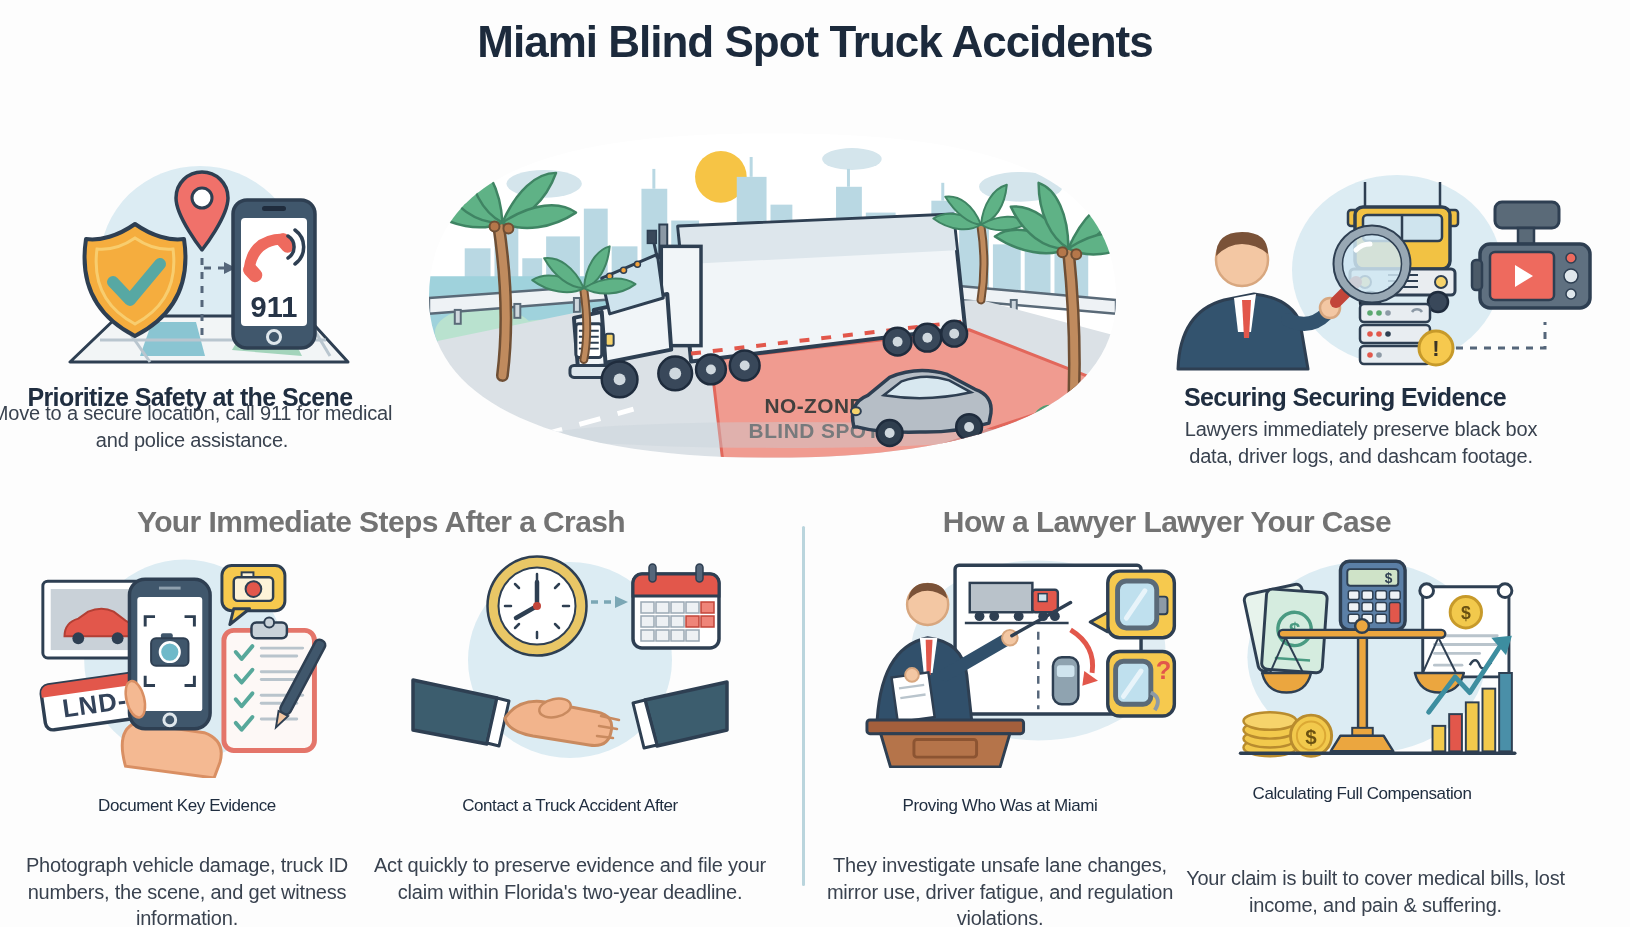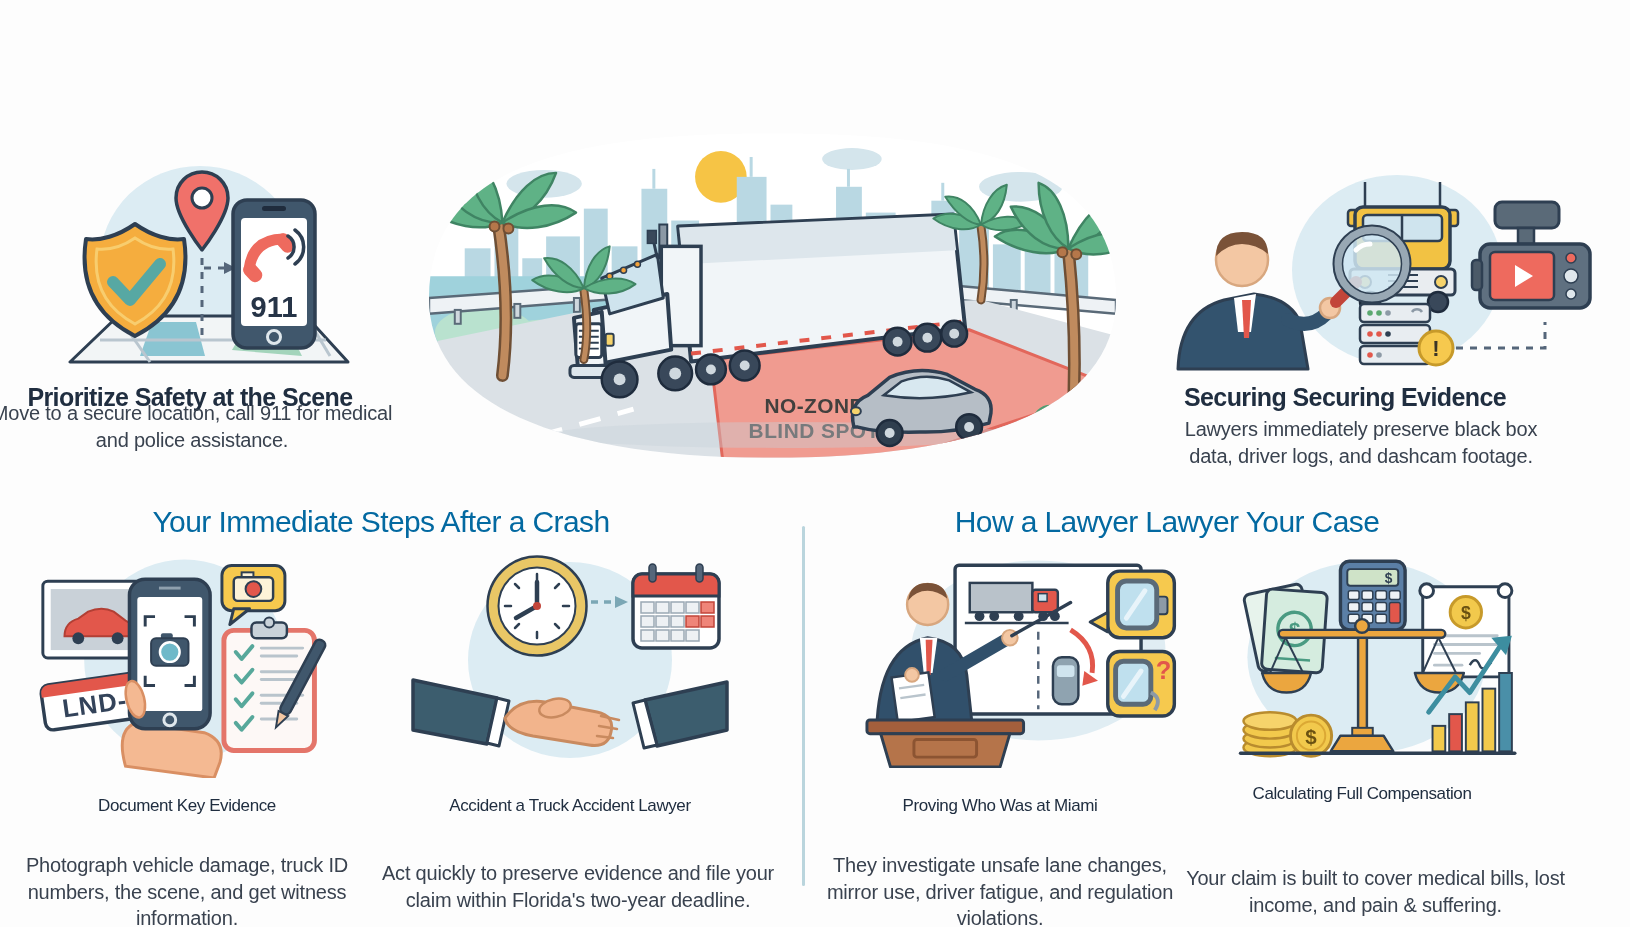--- a/index.html
+++ b/index.html
@@ -8,32 +8,33 @@
     background:#fdfdfd;color:#1f2c3d;
     font-family:"Liberation Sans",sans-serif;
   }
   .abs{position:absolute}
   .center{text-align:center}
   .title{
     left:0;right:0;top:16px;text-align:center;
     font-size:44px;font-weight:800;line-height:1.17;letter-spacing:-1px;color:#1c2a3c;
   }
   .h-top{font-size:25px;font-weight:800;letter-spacing:-0.6px;color:#202e40;white-space:nowrap}
-  .h-mid{font-size:30px;font-weight:400;letter-spacing:-0.6px;color:#0369a1;white-space:nowrap}
+  .h-mid{font-size:30px;font-weight:700;letter-spacing:-0.6px;color:#737373;white-space:nowrap}
   .h-step{font-size:17px;font-weight:400;letter-spacing:-0.4px;color:#202e40;line-height:1.22}
   .nowrap{white-space:nowrap}
   .body-text{font-size:20px;letter-spacing:-0.2px;color:#39424f;line-height:1.33}
   .divider{width:3px;background:#bad5dd;border-radius:2px}
   svg{display:block}
   svg text{font-family:"Liberation Sans",sans-serif}
 </style>
 </head>
 <body>
 
 <header class="abs title">
+  <div>Miami Blind Spot Truck Accidents</div>
 </header>
 
 <svg class="abs" style="left:0;top:150px" width="400" height="230" viewBox="0 0 400 230">
   <ellipse cx="200" cy="112" rx="100" ry="96" fill="#dcecf3"></ellipse>
   <g>
     <polygon points="70,212 348,212 306,166 118,166" fill="#f2f5f6" stroke="#2e3f52" stroke-width="3" stroke-linejoin="round"></polygon>
     <polygon points="140,206 205,206 196,172 152,172" fill="#6fb9c9" opacity="0.8"></polygon>
     <polygon points="232,200 302,206 288,178 246,176" fill="#8fccac" opacity="0.8"></polygon>
     <polyline points="118,166 150,212" stroke="#b9c6cf" stroke-width="3" fill="none"></polyline>
     <polyline points="306,166 330,206" stroke="#b9c6cf" stroke-width="3" fill="none"></polyline>
@@ -444,22 +445,22 @@
     <polygon points="240,168 228,171 239,216 252,213" fill="#ffffff" stroke="#2e3f52" stroke-width="3" stroke-linejoin="round"></polygon>
     <path d="M100 186 q14 -20 40 -16 l52 10 q18 4 14 20 q-3 16 -22 13 l-56 -9 q-26 -5 -28 -18 z" fill="#f2b48c" stroke="#c98a5f" stroke-width="3" stroke-linejoin="round"></path>
     <ellipse cx="150" cy="176" rx="16" ry="9" transform="rotate(-12 150 176)" fill="#f2b48c" stroke="#c98a5f" stroke-width="2.5"></ellipse>
     <g stroke="#c98a5f" stroke-width="2.5" stroke-linecap="round">
       <line x1="196" y1="184" x2="214" y2="188"></line>
         <line x1="194" y1="194" x2="212" y2="197"></line>
         <line x1="192" y1="204" x2="208" y2="206"></line>
     </g>
   </g>
 </svg>
-<h2 class="abs center h-step" style="left:425px;top:782px;width:290px">Accident a Truck Accident Lawyer</h2>
-<p class="abs center body-text" style="left:364px;top:852px;width:412px;margin:8px">Act quickly to preserve evidence and file your claim within Florida's two-year deadline.</p>
+<h2 class="abs center h-step" style="left:425px;top:782px;width:290px">Contact a Truck Accident After</h2>
+<p class="abs center body-text" style="left:364px;top:852px;width:412px;margin:0">Act quickly to preserve evidence and file your claim within Florida's two-year deadline.</p>
 
 <svg class="abs" style="left:818px;top:528px" width="372" height="240" viewBox="0 0 380 245">
   <ellipse cx="225" cy="125" rx="130" ry="92" fill="#e0edf3"></ellipse>
   <g>
     <rect x="140" y="38" width="190" height="152" rx="4" fill="#ffffff" stroke="#2e3f52" stroke-width="3.5"></rect>
     <rect x="155" y="56" width="64" height="30" fill="#b9c2ca" stroke="#2e3f52" stroke-width="2.5"></rect>
     <rect x="219" y="63" width="26" height="23" rx="3" fill="#e2574b" stroke="#2e3f52" stroke-width="2.5"></rect>
     <rect x="225" y="67" width="9" height="8" fill="#cfe4ee" stroke="#2e3f52" stroke-width="1.5"></rect>
     <g fill="#2e3f52">
       <circle cx="165" cy="90" r="5"></circle>

